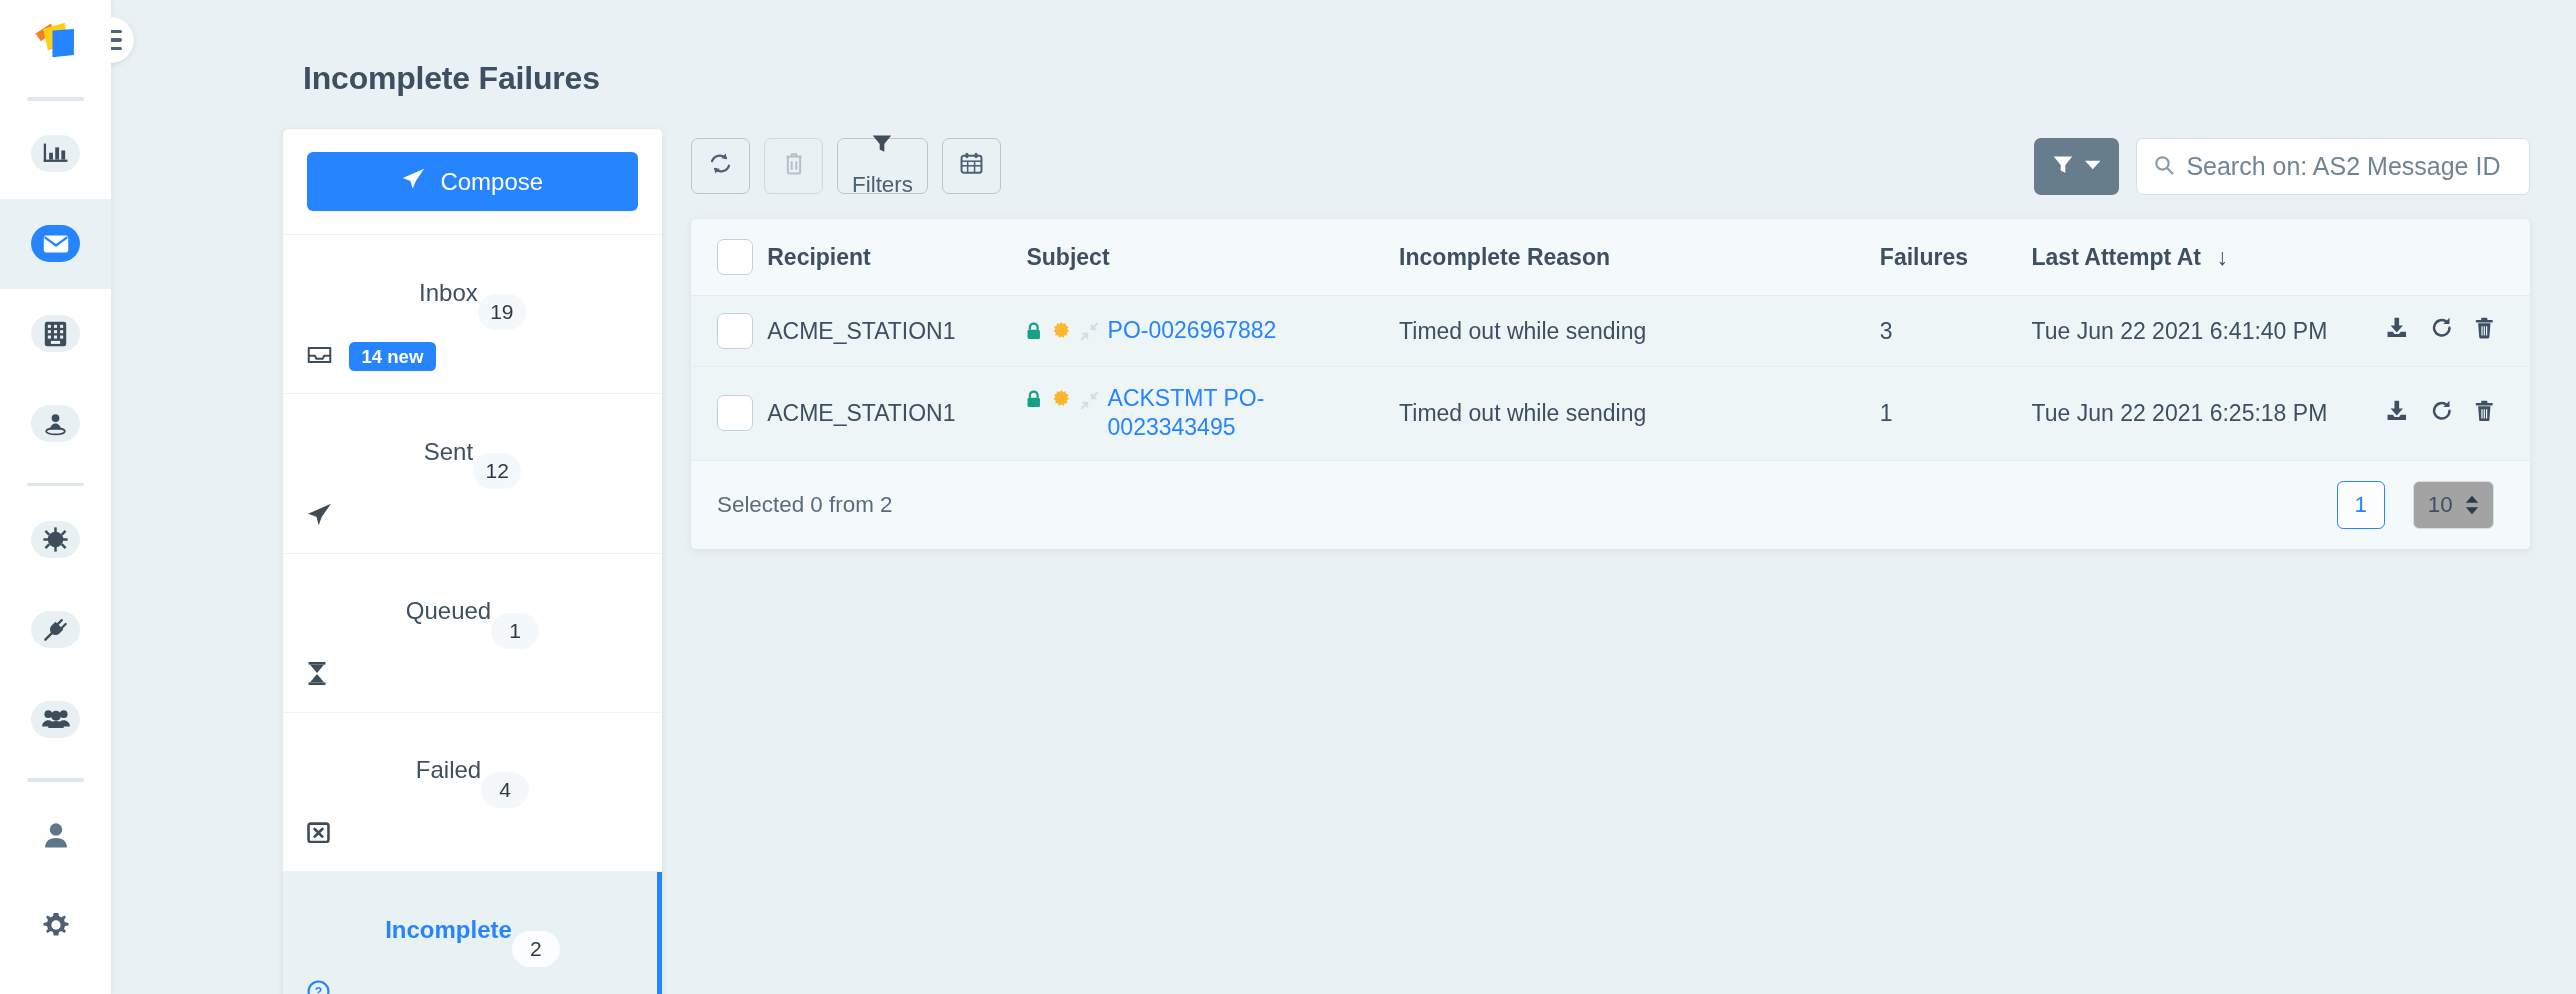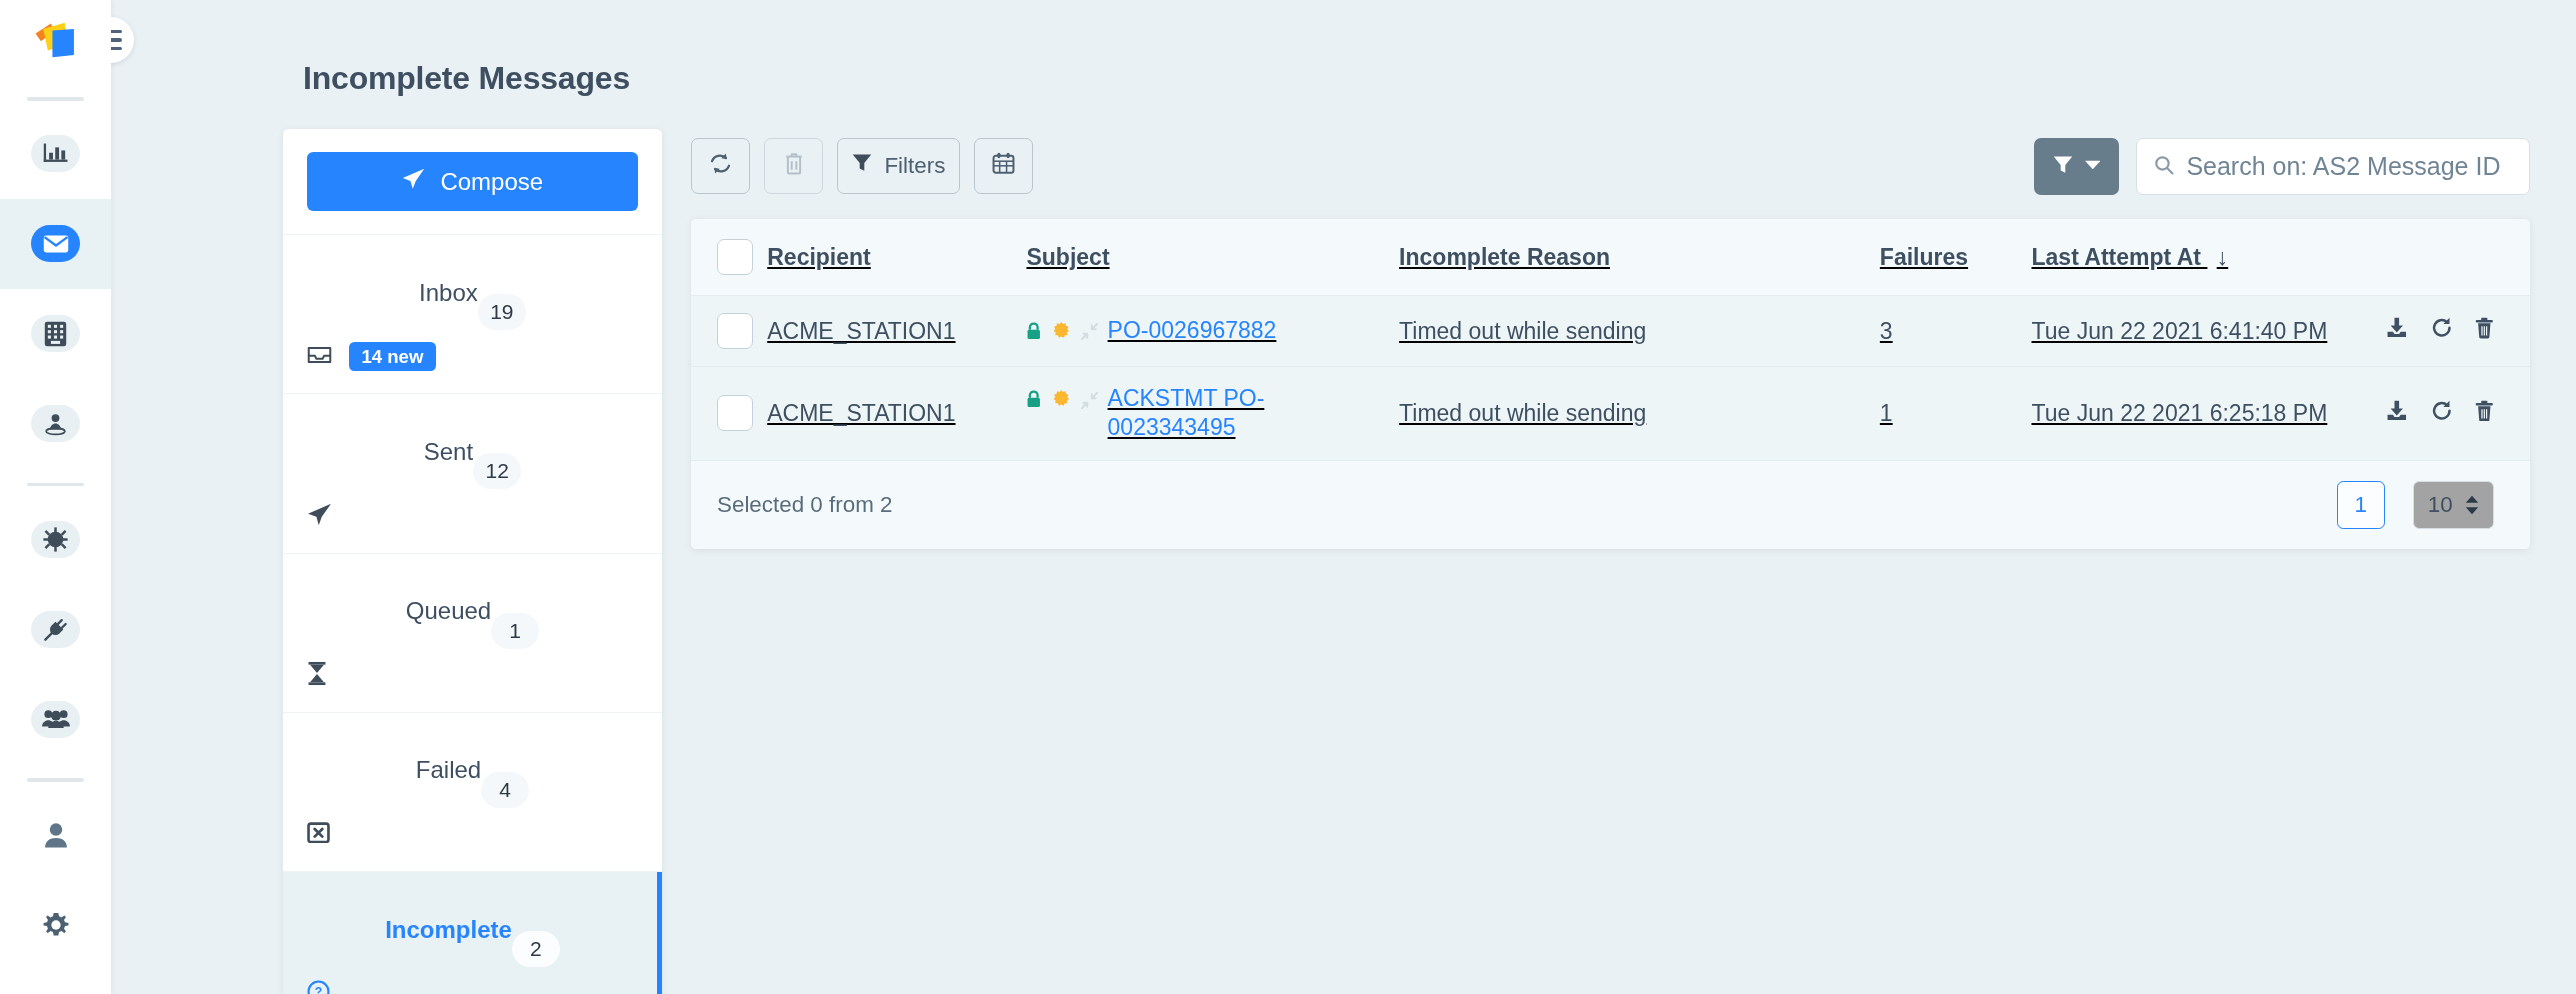--- a/index.html
+++ b/index.html
@@ -166,20 +166,21 @@
     background: transparent;
     border-radius: 7px;
     color: #4d6071;
     display: inline-flex; align-items: center; justify-content: center;
     gap: 12.4px;
     font-size: 22.4px;
     font-family: "Liberation Sans", sans-serif;
     cursor: pointer;
     margin-right: 14px;
     padding: 0 14px;
+    flex-direction: column;
   }
   .tb-btn.disabled { border-color: #cfd9df; color: #b4c0c8; cursor: default; }
   .tb-right {
     margin-left: auto;
     display: flex; align-items: center; gap: 17px;
   }
   .filter-split {
     height: 57px;
     background: #687d8c;
     border-radius: 7px;
@@ -207,21 +208,21 @@
     width: 100%;
   }
   .search-box input::placeholder { color: #6f8494; }
 
   .table-card {
     background: #eef5f7;
     border-radius: 5.4px;
     box-shadow: 0 1.5px 7px rgba(40,70,90,0.09);
     overflow: hidden;
   }
-  table { width: 100%; border-collapse: collapse; text-decoration: underline; }
+  table { width: 100%; border-collapse: collapse; }
   thead th {
     background: #f4f9fb;
     text-align: left;
     font-size: 23px;
     font-weight: bold;
     color: #3d4f61;
     padding: 20px 0;
     border-bottom: 1.5px solid #e3ecf0;
     white-space: nowrap;
   }
@@ -440,21 +441,21 @@
   <div class="main">
 
     <div class="hamburger">
       <div class="ham-bars">
           <i></i>
           <i></i>
           <i></i>
         </div>
     </div>
 
-    <div class="page-title">Incomplete Messages</div>
+    <div class="page-title">Incomplete Failures</div>
 
     <div class="folders">
 
       <div class="compose-wrap">
         <button class="compose-btn">
           <span>
             <svg width="23" height="21.6" viewBox="0 0 30 28">
                 <path d="M29 1 L1 13 L11 17 L14 27 L18 17 L29 1z" fill="#fff"></path>
               </svg>
           </span>

